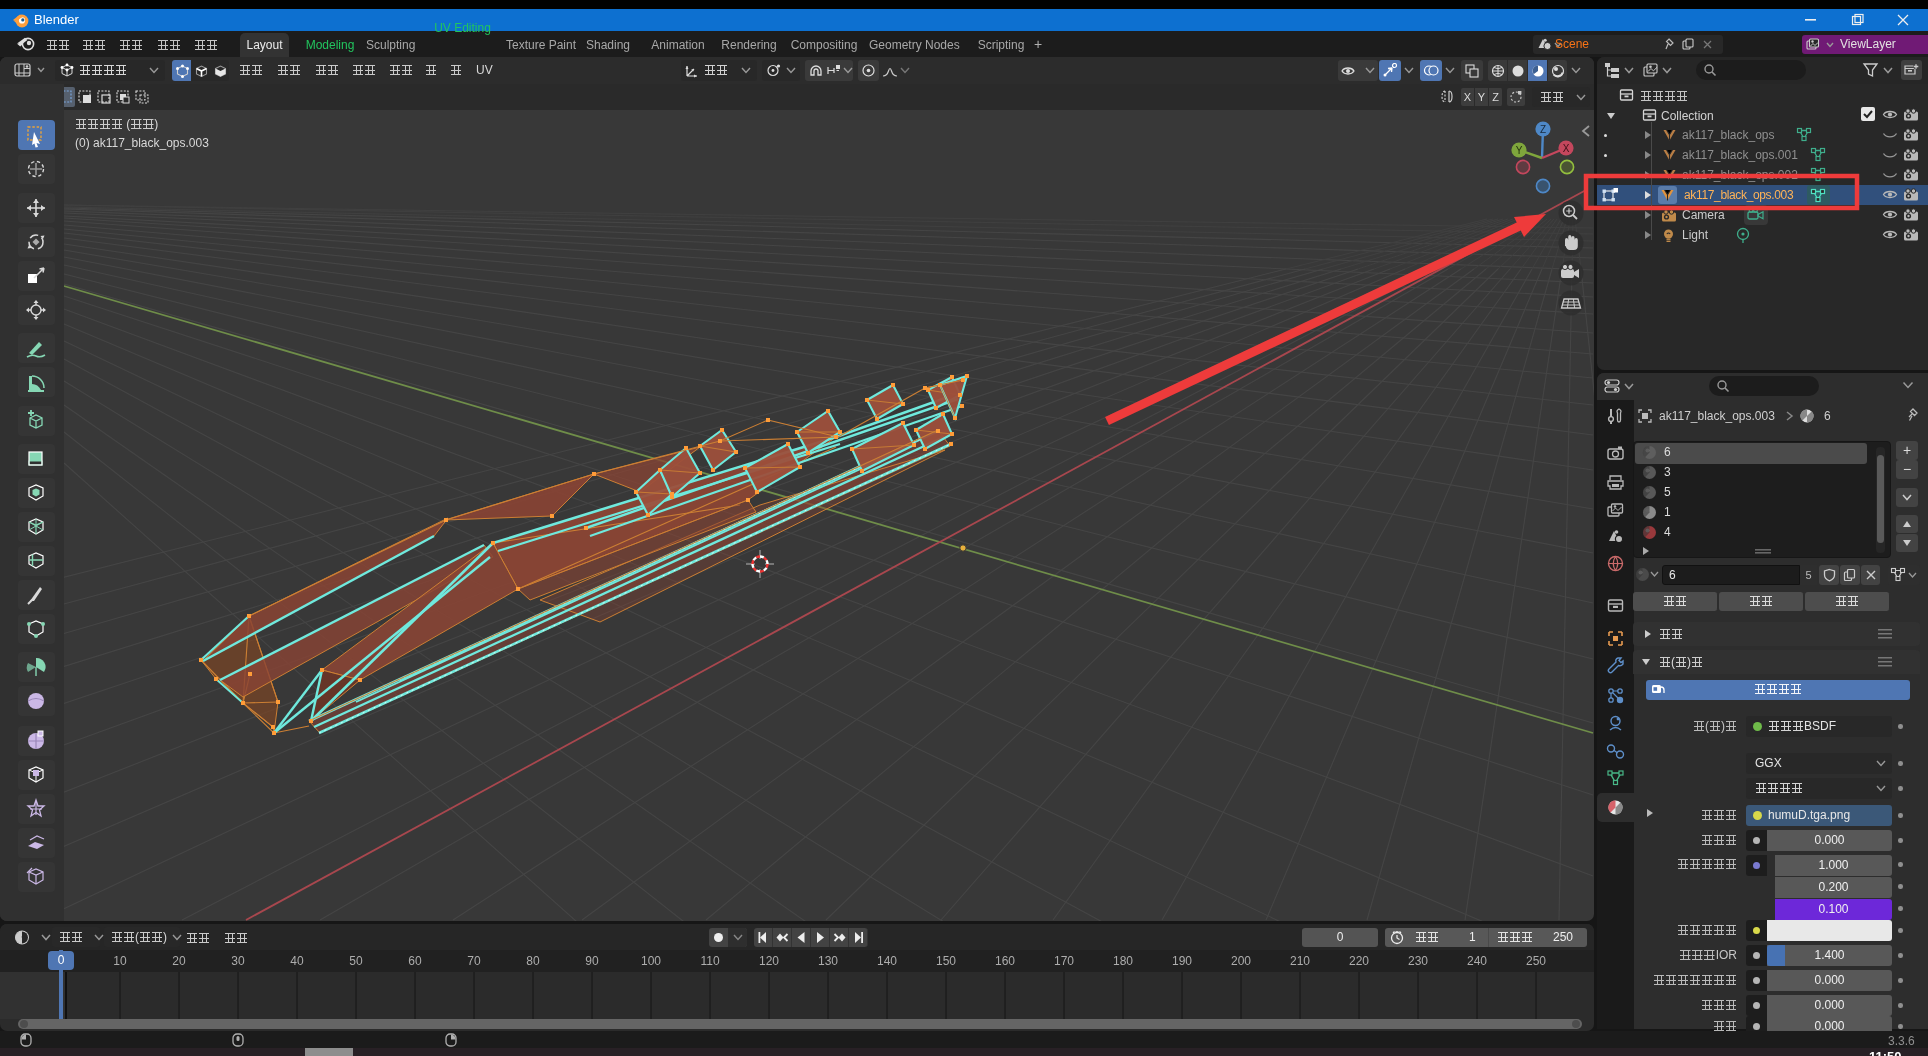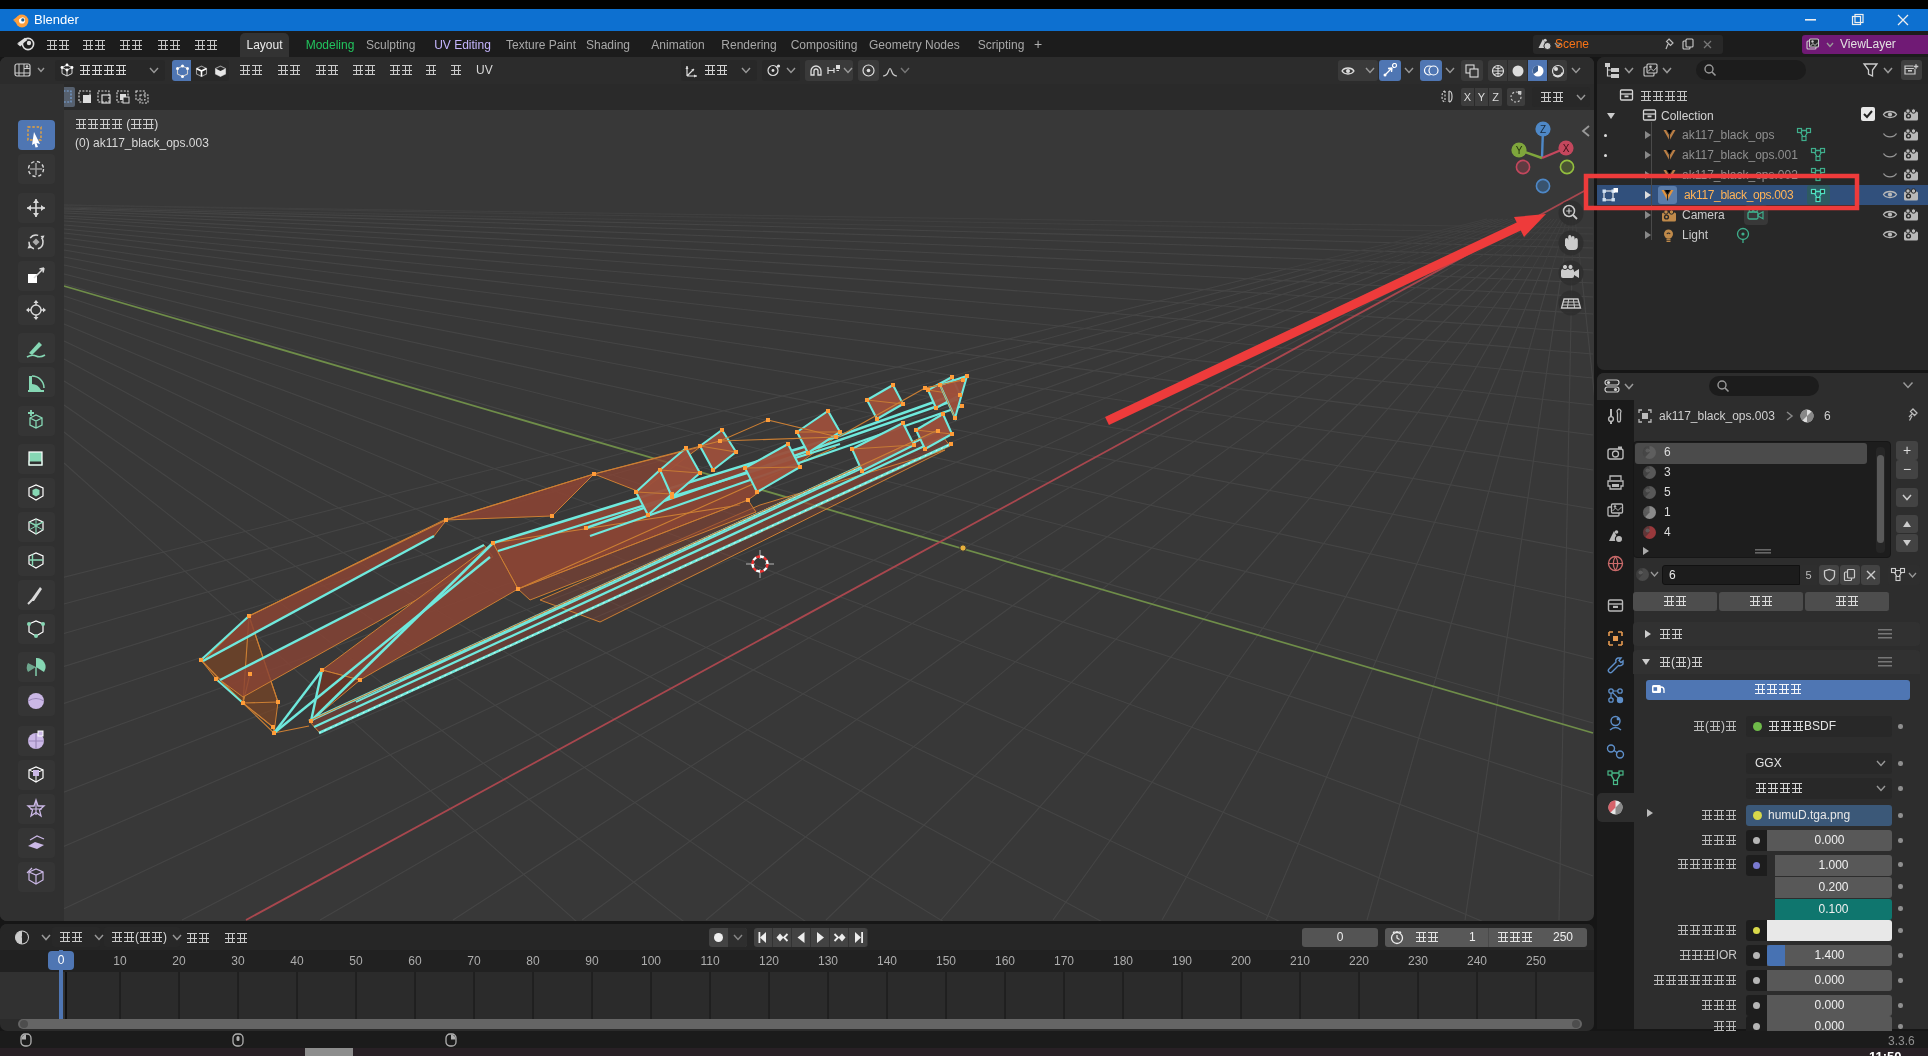--- a/index.html
+++ b/index.html
@@ -41,21 +41,21 @@
 <path d="M1.4 8 L7 8 L4.2 10.6 Z" fill="#dedede"></path>
 </svg>
 <span class="abs" style="left:46px;top:38px;color:#d4d4d4"><i class="j"></i><i class="j"></i></span>
 <span class="abs" style="left:82px;top:38px;color:#d4d4d4"><i class="j"></i><i class="j"></i></span>
 <span class="abs" style="left:119px;top:38px;color:#d4d4d4"><i class="j"></i><i class="j"></i></span>
 <span class="abs" style="left:157px;top:38px;color:#d4d4d4"><i class="j"></i><i class="j"></i></span>
 <span class="abs" style="left:194px;top:38px;color:#d4d4d4"><i class="j"></i><i class="j"></i></span>
 <div class="abs" style="left:240px;top:33px;width:49px;height:24px;background:#333333;border-radius:5px 5px 0 0;color:#ececec;text-align:center;line-height:24px">Layout</div>
 <div class="abs" style="left:301px;top:33px;width:58px;height:24px;color:#22c55e;text-align:center;line-height:24px">Modeling</div>
 <div class="abs" style="left:366px;top:33px;width:58px;height:24px;color:#a8a8a8;text-align:left;line-height:24px">Sculpting</div>
-<div class="abs" style="left:431px;top:33px;width:63px;height:24px;color:#c4b5fd;text-align:center;line-height:24px">UV Editing</div>
+<div class="abs" style="left:431px;top:16px;width:63px;height:24px;color:#22c55e;text-align:center;line-height:24px">UV Editing</div>
 <div class="abs" style="left:503px;top:33px;width:76px;height:24px;color:#a8a8a8;text-align:center;line-height:24px">Texture Paint</div>
 <div class="abs" style="left:586px;top:33px;width:52px;height:24px;color:#a8a8a8;text-align:left;line-height:24px">Shading</div>
 <div class="abs" style="left:647px;top:33px;width:62px;height:24px;color:#a8a8a8;text-align:center;line-height:24px">Animation</div>
 <div class="abs" style="left:718px;top:33px;width:62px;height:24px;color:#a8a8a8;text-align:center;line-height:24px">Rendering</div>
 <div class="abs" style="left:788px;top:33px;width:72px;height:24px;color:#a8a8a8;text-align:center;line-height:24px">Compositing</div>
 <div class="abs" style="left:869px;top:33px;width:96px;height:24px;color:#a8a8a8;text-align:left;line-height:24px">Geometry Nodes</div>
 <div class="abs" style="left:973px;top:33px;width:56px;height:24px;color:#a8a8a8;text-align:center;line-height:24px">Scripting</div>
 <span class="abs" style="left:1034px;top:36px;color:#b0b0b0;font-size:14px">+</span>
 <div class="abs" style="left:1533px;top:35px;width:190px;height:19px;background:#282828;border-radius:3px">
 <svg class="abs" style="left:3px;top:2px" width="26" height="15" viewBox="0 0 26 15">
@@ -1211,21 +1211,21 @@
     <div style="width:7px;height:7px;border-radius:50%;background:#7a7ad0;margin:7px 0 0 7px"></div>
   </div>
 <div class="abs" style="left:1775px;top:855px;width:117px;height:21px;background:#585858;border-radius:0 3px 3px 0;overflow:hidden">
     <div class="abs" style="left:0;top:3px;width:117px;text-align:center;color:#f0f0f0">1.000</div>
   </div>
 <div class="abs" style="left:1898px;top:862px;width:4.5px;height:4.5px;border-radius:50%;background:#8f8f8f"></div>
 <div class="abs" style="left:1775px;top:877px;width:117px;height:21px;background:#585858;border-radius:0 3px 3px 0;overflow:hidden">
     <div class="abs" style="left:0;top:3px;width:117px;text-align:center;color:#f0f0f0">0.200</div>
   </div>
 <div class="abs" style="left:1898px;top:884px;width:4.5px;height:4.5px;border-radius:50%;background:#8f8f8f"></div>
-<div class="abs" style="left:1775px;top:899px;width:117px;height:21px;background:#0f766e;border-radius:0 3px 3px 0;overflow:hidden">
+<div class="abs" style="left:1775px;top:899px;width:117px;height:21px;background:#6d28d9;border-radius:0 3px 3px 0;overflow:hidden">
     <div class="abs" style="left:0;top:3px;width:117px;text-align:center;color:#f0f0f0">0.100</div>
   </div>
 <div class="abs" style="left:1898px;top:906px;width:4.5px;height:4.5px;border-radius:50%;background:#8f8f8f"></div>
 <div class="abs" style="left:1597px;top:923px;width:140px;text-align:right;color:#c6c6c6"><i class="j"></i><i class="j"></i><i class="j"></i><i class="j"></i><i class="j"></i></div>
 <div class="abs" style="left:1746px;top:920px;width:21px;height:21px;background:#1d1d1d;border-radius:3px 0 0 3px">
     <div style="width:7px;height:7px;border-radius:50%;background:#d8d84a;margin:7px 0 0 7px"></div>
   </div>
 <div class="abs" style="left:1767px;top:920px;width:125px;height:21px;background:#e8e8e8;border-radius:0 3px 3px 0"></div>
 <div class="abs" style="left:1898px;top:928px;width:4.5px;height:4.5px;border-radius:50%;background:#8f8f8f"></div>
 <div class="abs" style="left:1597px;top:948px;width:140px;text-align:right;color:#c6c6c6"><i class="j"></i><i class="j"></i><i class="j"></i>IOR</div>

